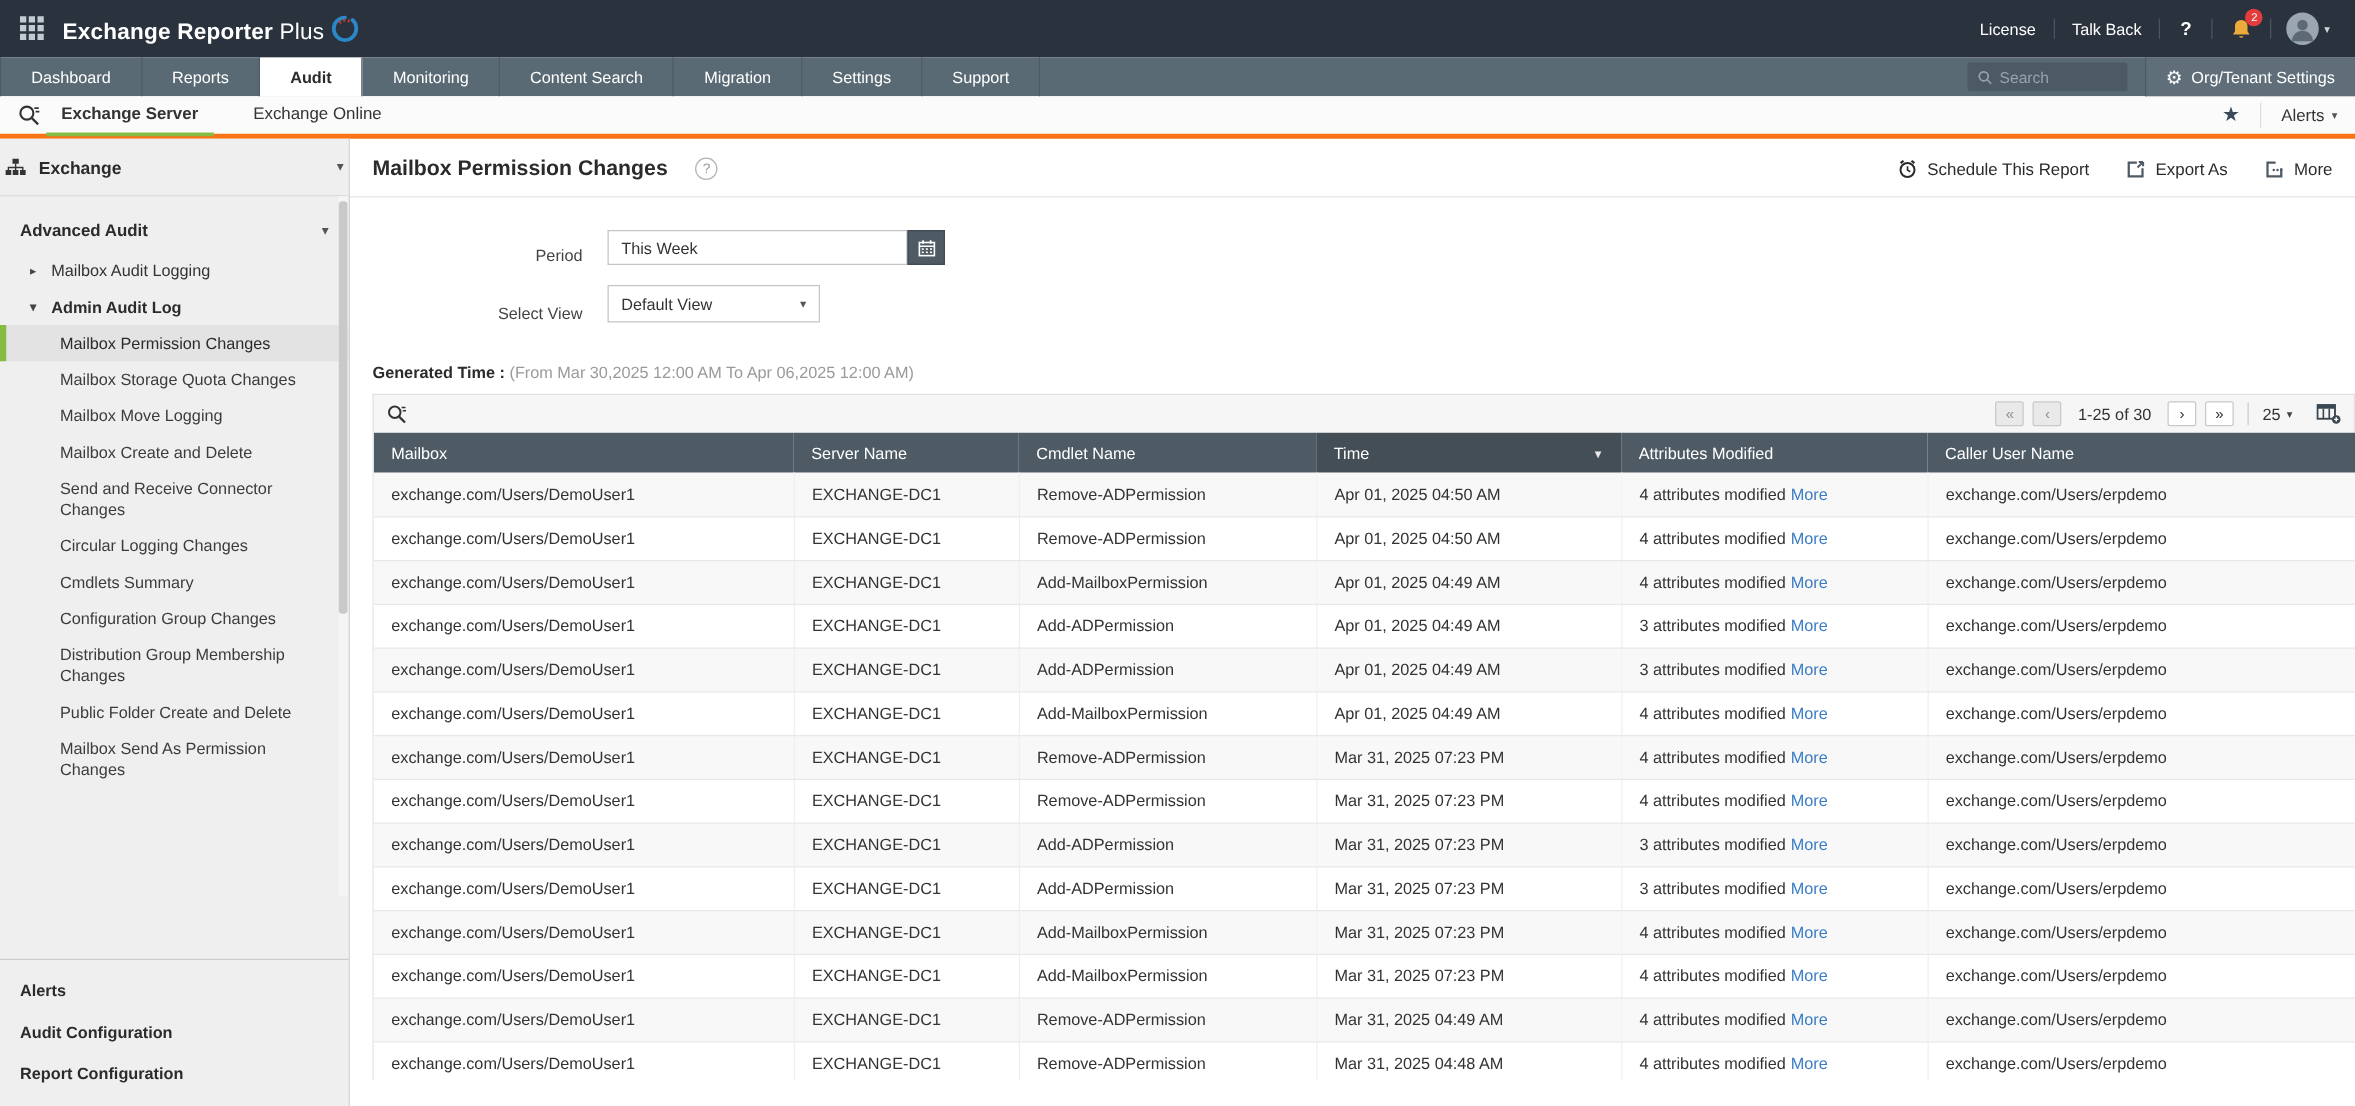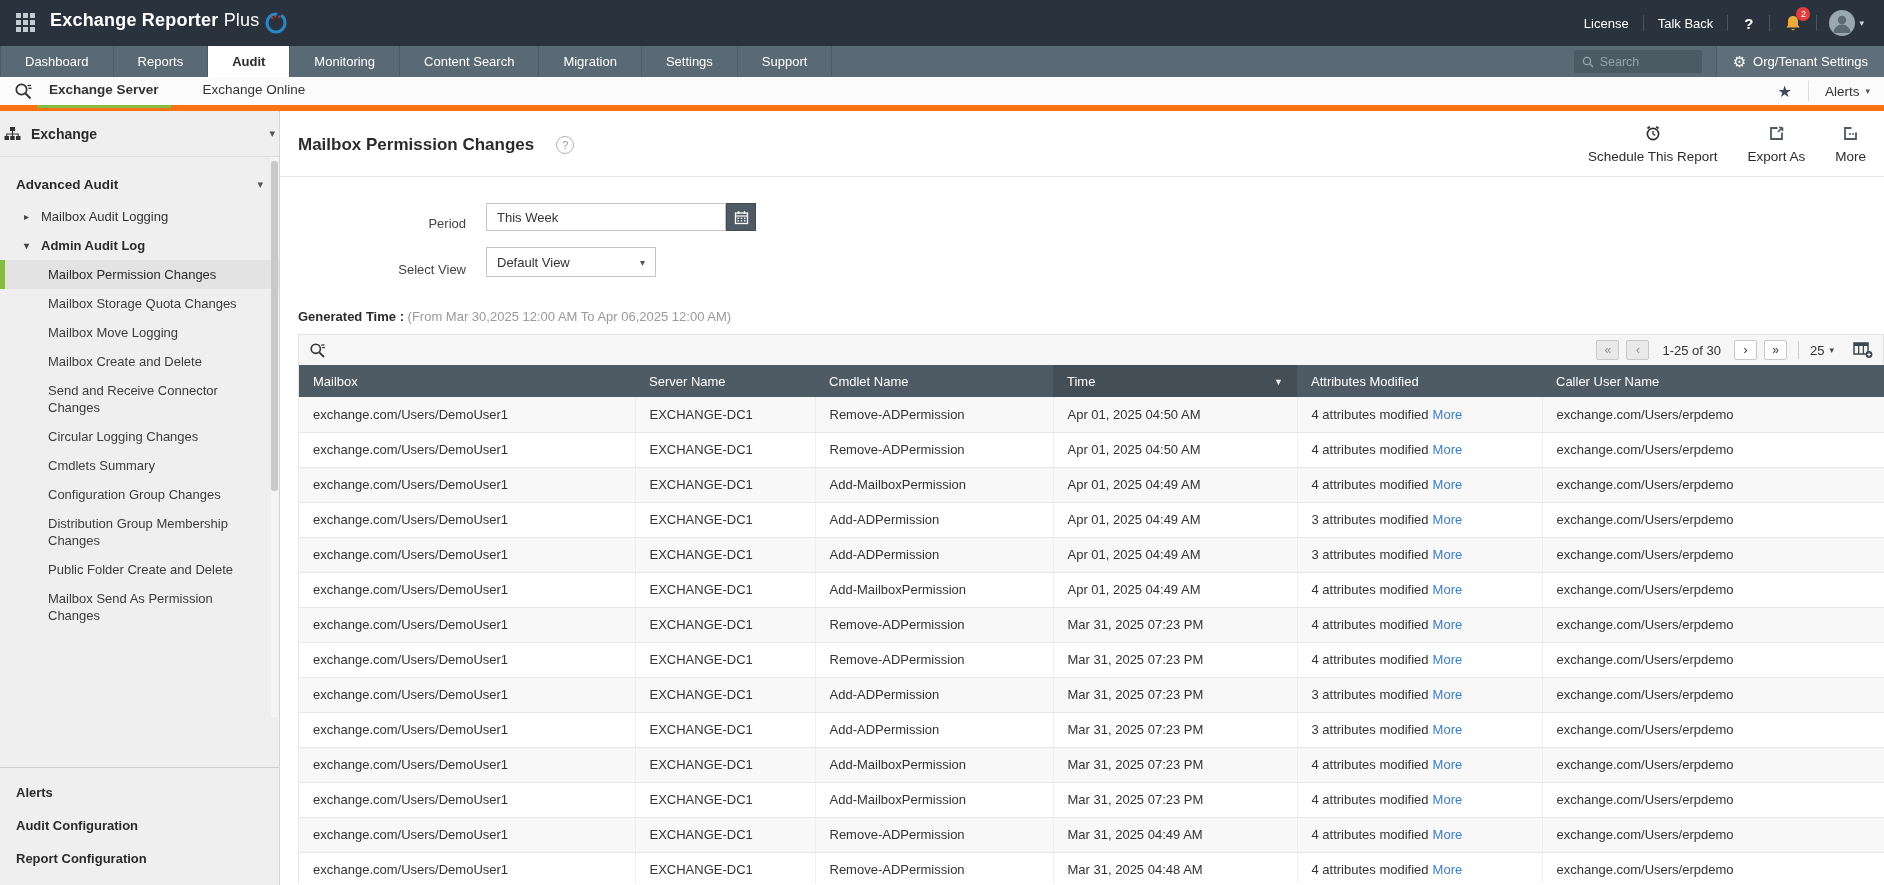--- a/index.html
+++ b/index.html
@@ -4,21 +4,21 @@
 <style>
   * { margin:0; padding:0; box-sizing:border-box; }
   html,body { width:1884px; height:885px; overflow:hidden;
     font-family:"Liberation Sans", sans-serif; background:#fff; color:#333; }
 
   
   .topbar { height:46px; background:#2a333d; display:flex; align-items:center; padding:0 16px; }
   .apps-grid { width:20px; height:20px; display:grid; grid-template-columns:repeat(3,5px);
     grid-template-rows:repeat(3,5px); gap:2px; margin-right:14px; cursor:pointer; }
   .apps-grid span { background:#c3cbd2; }
-  .logo { display:flex; align-items:flex-start; }
+  .logo { display:flex; align-items:flex-end; }
   .logo-text { color:#fff; font-size:18px; font-weight:700; letter-spacing:.2px; }
   .logo-text .plus { font-weight:400; }
   .logo-swirl { margin-left:4px; }
   .topbar-right { margin-left:auto; display:flex; align-items:center; color:#fff; font-size:13px; }
   .topbar-link { padding:0 14px; cursor:pointer; }
   .tb-sep { width:1px; height:16px; background:#4a5560; }
   .help-q { font-size:15px; font-weight:700; padding:0 16px; cursor:pointer; }
   .bell-wrap { position:relative; padding:0 14px; cursor:pointer; }
   .badge { position:absolute; top:-7px; right:6px; min-width:14px; height:14px; border-radius:7px;
     background:#e23c3c; color:#fff; font-size:9px; line-height:14px; text-align:center; padding:0 3px; }
@@ -36,21 +36,21 @@
   .tab.active { background:#fff; color:#2b2b2b; font-weight:700; }
   .nav-right { margin-left:auto; display:flex; align-items:center; }
   .nav-search { width:128px; height:23px; background:#4b5a63; border-radius:2px; display:flex;
     align-items:center; gap:6px; padding:0 8px; margin-right:14px; cursor:text; }
   .nav-search span { color:#94a3ad; font-size:12.5px; }
   .org-btn { height:31px; background:#5f6e79; border-left:1px solid #4d5b65; display:flex; align-items:center;
     gap:7px; padding:0 16px; color:#fff; font-size:13px; cursor:pointer; white-space:nowrap; }
   .gear { font-size:15px; color:#fff; }
 
   
-  .subnav { height:34px; background:#fbfbfb; border-bottom:6px solid #f97316; display:flex; align-items:center; }
+  .subnav { height:34px; background:#fbfbfb; border-bottom:4px solid #f97316; display:flex; align-items:center; }
   .subnav-icon { padding:0 16px 0 14px; cursor:pointer; display:flex; }
   .subtab { position:relative; height:34px; line-height:32px; font-size:13.5px; color:#333; margin-right:44px;
     cursor:pointer; white-space:nowrap; }
   .subtab.active { font-weight:700; }
   .subtab.active:after { content:""; position:absolute; left:-12px; right:-12px; bottom:0; height:3px; background:#86bc42; }
   .subnav-right { margin-left:auto; display:flex; align-items:center; gap:0; }
   .star { color:#3a4a58; font-size:16px; padding:0 16px; cursor:pointer; }
   .sn-sep { width:1px; height:20px; background:#ddd; }
   .alerts-dd { display:flex; align-items:center; gap:6px; font-size:13.5px; color:#333; padding:0 14px 0 16px; cursor:pointer; }
   .alerts-dd .caret { color:#555; }
@@ -83,21 +83,21 @@
   .sb-footer div { padding:9px 16px; font-size:13px; font-weight:700; color:#2b2b2b; cursor:pointer; }
   .sb-scrollbar { position:absolute; right:1px; top:46px; width:7px; height:560px; background:#f5f5f5; }
   .sb-thumb { width:7px; height:330px; background:#c9c9c9; border-radius:3px; margin-top:4px; cursor:grab; }
 
   
   .report-head { display:flex; align-items:center; padding:14px 18px 12px 18px; border-bottom:1px solid #e6e6e6; }
   .report-title { font-size:17px; font-weight:700; color:#2b2b2b; }
   .help-circle { width:18px; height:18px; border:1px solid #b5b5b5; border-radius:50%; color:#9a9a9a;
     font-size:11px; display:inline-flex; align-items:center; justify-content:center; margin-left:22px; cursor:pointer; }
   .head-actions { margin-left:auto; display:flex; align-items:center; gap:30px; }
-  .action-btn { display:flex; align-items:center; gap:8px; font-size:13.5px; color:#2b2b2b; cursor:pointer; white-space:nowrap;flex-direction:column; }
+  .action-btn { display:flex; align-items:center; gap:8px; font-size:13.5px; color:#2b2b2b; cursor:pointer; white-space:nowrap; }
 
   
   .filters { padding:26px 0 0 0; }
   .filter-row { display:flex; align-items:flex-end; margin-bottom:16px; }
   .filter-label { width:186px; text-align:right; font-size:13px; color:#444; margin-right:20px; }
   .period-wrap { display:flex; align-items:stretch; }
   .period-input { width:240px; height:28px; border:1px solid #c5c5c5; font-size:13px; color:#333;
     padding:0 10px; font-family:"Liberation Sans",sans-serif; }
   .cal-btn { width:30px; height:28px; background:#4e5a64; border:1px solid #3f4a53; display:flex;
     align-items:center; justify-content:center; cursor:pointer; }

